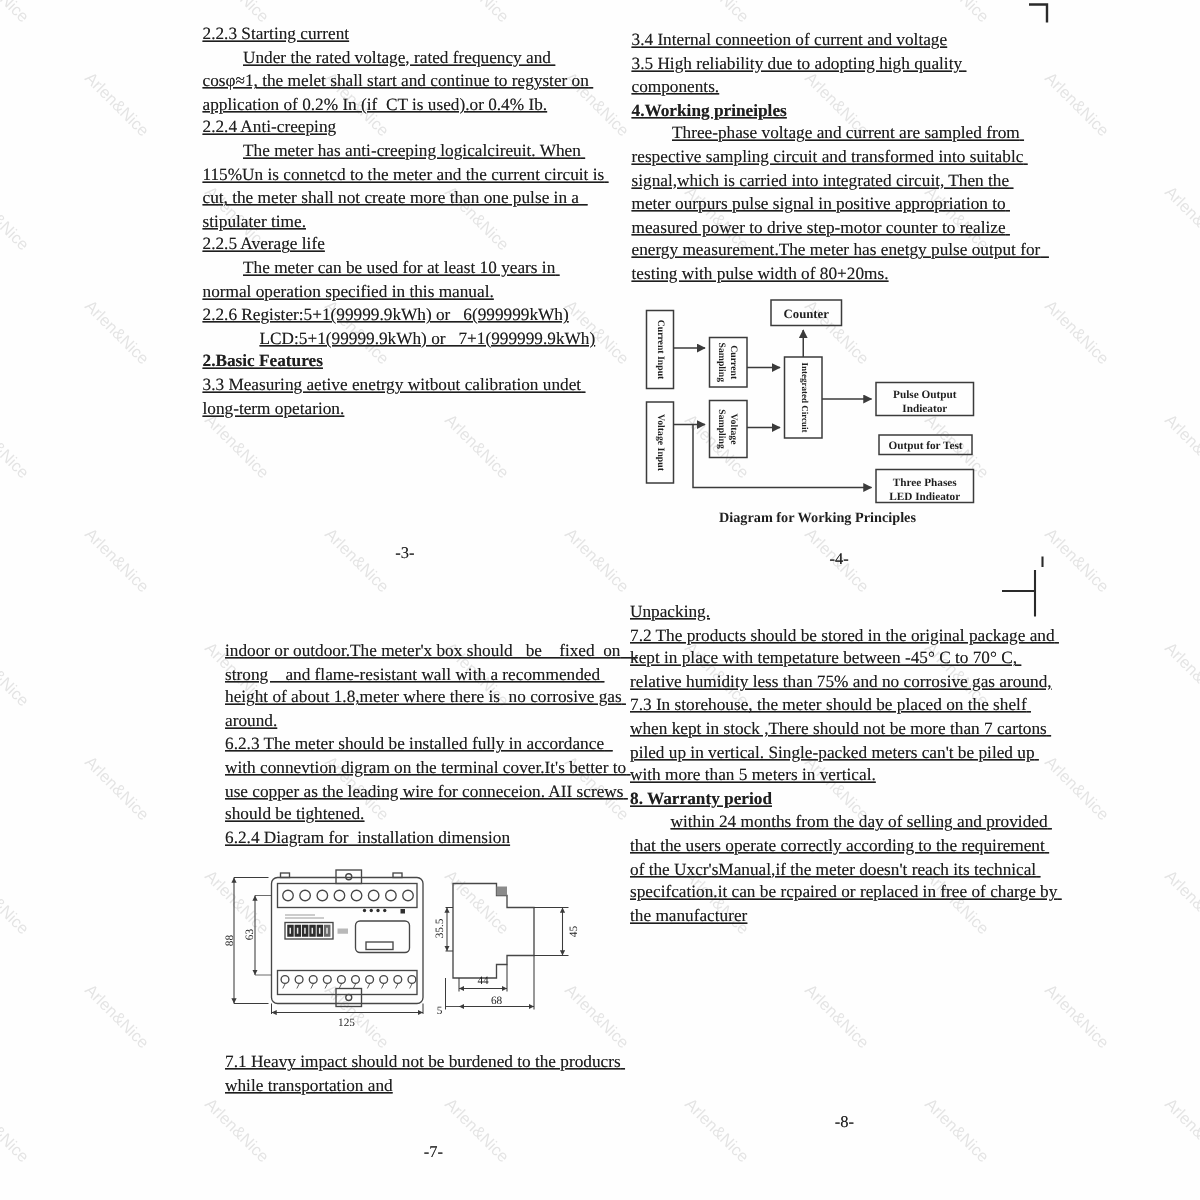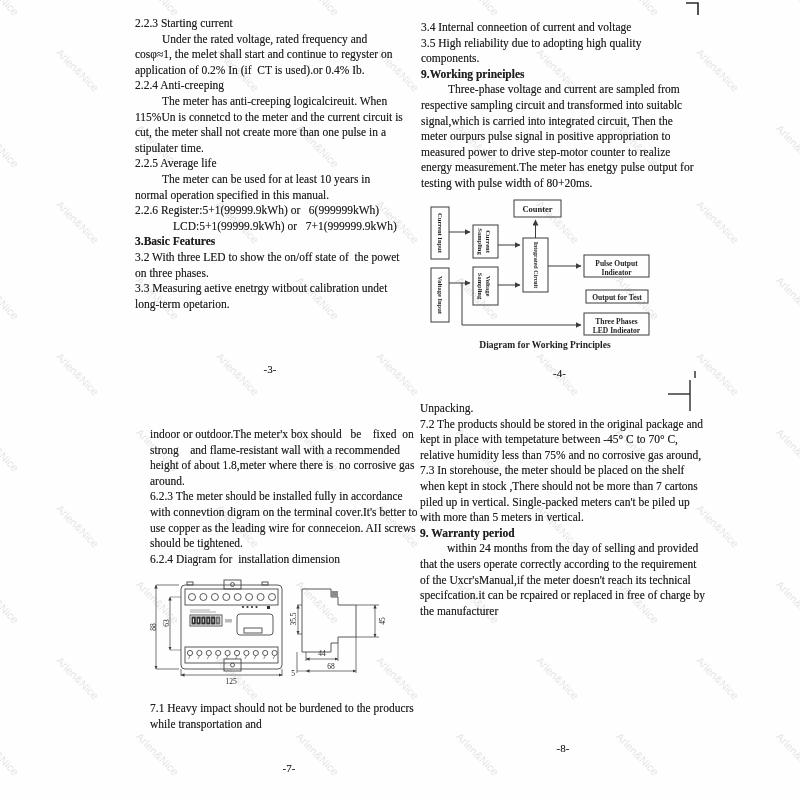--- a/index.html
+++ b/index.html
@@ -2,21 +2,21 @@
 <html><head>
 <meta charset="utf-8">
 <style>
   html,body{margin:0;padding:0;background:#fff;}
   .canvas{position:relative;width:800px;height:800px;background:#fefefe;overflow:hidden;
           font-family:"Liberation Serif",serif;color:#1e1e1e;}
   .wm-layer{position:absolute;inset:0;pointer-events:none;z-index:1;}
   .wm{position:absolute;transform:rotate(45deg);color:rgba(125,125,125,0.20);
       font-size:11px;font-family:"Liberation Sans",sans-serif;white-space:nowrap;}
   .page{position:absolute;font-size:11.5px;line-height:15.6px;z-index:2;
-        text-shadow:0 0 0.4px rgba(40,40,40,0.55);}
+        text-shadow:0 0 0.4px rgba(40,40,40,0.55);text-decoration:underline;}
   .page p{margin:0;white-space:pre-wrap;}
   .h{font-weight:bold;}
   .ind{text-indent:27px;}
   .lcd{text-indent:38px;}
   .pgnum{position:absolute;left:0;right:0;bottom:0;text-align:center;font-size:11px;margin:0;}
   svg{display:block;}
   svg text{text-shadow:none;}
   .diagram{margin-top:5px;}
   .drawing{margin-top:8px;}
   .dheading{margin-top:11px;}
@@ -105,30 +105,29 @@
 
   <div class="page" id="page3">
     <p>2.2.3 Starting current</p>
     <p class="ind">Under the rated voltage, rated frequency and cosφ≈1, the melet shall start and continue to regyster on application of 0.2% In (if  CT is used).or 0.4% Ib.</p>
     <p>2.2.4 Anti-creeping</p>
     <p class="ind">The meter has anti-creeping logicalcireuit. When 115%Un is connetcd to the meter and the current circuit is cut, the meter shall not create more than one pulse in a  stipulater time.</p>
     <p>2.2.5 Average life</p>
     <p class="ind">The meter can be used for at least 10 years in normal operation specified in this manual.</p>
     <p>2.2.6 Register:5+1(99999.9kWh) or   6(999999kWh)</p>
     <p class="lcd">LCD:5+1(99999.9kWh) or   7+1(999999.9kWh)</p>
-    <p class="h">3.Basic Features</p>
-    <p>3.2 With three LED to show the on/off state of  the powet on three phases.</p>
+    <p class="h">2.Basic Features</p>
     <p>3.3 Measuring aetive enetrgy witbout calibration undet long-term opetarion.</p>
     <p class="pgnum">-3-</p>
   </div>
 
   <div class="page" id="page4">
     <p>3.4 Internal conneetion of current and voltage</p>
     <p>3.5 High reliability due to adopting high quality components.</p>
-    <p class="h">9.Working prineiples</p>
+    <p class="h">4.Working prineiples</p>
     <p class="ind">Three-phase voltage and current are sampled from respective sampling circuit and transformed into suitablc signal,which is carried into integrated circuit, Then the meter ourpurs pulse signal in positive appropriation to measured power to drive step-motor counter to realize energy measurement.The meter has enetgy pulse output for  testing with pulse width of 80+20ms.</p>
 
     <svg class="diagram" width="277" height="160" viewBox="0 0 277 160">
       <defs>
         <marker id="arr1" markerWidth="8" markerHeight="8" refX="5.5" refY="3" orient="auto-start-reverse">
           <path d="M0,0 L6,3 L0,6 Z" fill="#3b3b3b"></path>
         </marker>
       </defs>
       <g fill="none" stroke="#3b3b3b" stroke-width="1">
         <rect x="93" y="3" width="47" height="17"></rect>
@@ -274,18 +273,18 @@
     </svg>
 
     <p>7.1 Heavy impact should not be burdened to the producrs while transportation and</p>
     <p class="pgnum">-7-</p>
   </div>
 
   <div class="page" id="page8">
     <p>Unpacking.</p>
     <p>7.2 The products should be stored in the original package and kept in place with tempetature between -45° C to 70° C, relative humidity less than 75% and no corrosive gas around,</p>
     <p>7.3 In storehouse, the meter should be placed on the shelf when kept in stock ,There should not be more than 7 cartons piled up in vertical. Single-packed meters can't be piled up with more than 5 meters in vertical.</p>
-    <p class="h">9. Warranty period</p>
+    <p class="h">8. Warranty period</p>
     <p class="ind">within 24 months from the day of selling and provided that the users operate correctly according to the requirement of the Uxcr'sManual,if the meter doesn't reach its technical specifcation.it can be rcpaired or replaced in free of charge by the manufacturer</p>
     <p class="pgnum">-8-</p>
   </div>
 
 </div>
 
 </body></html>

